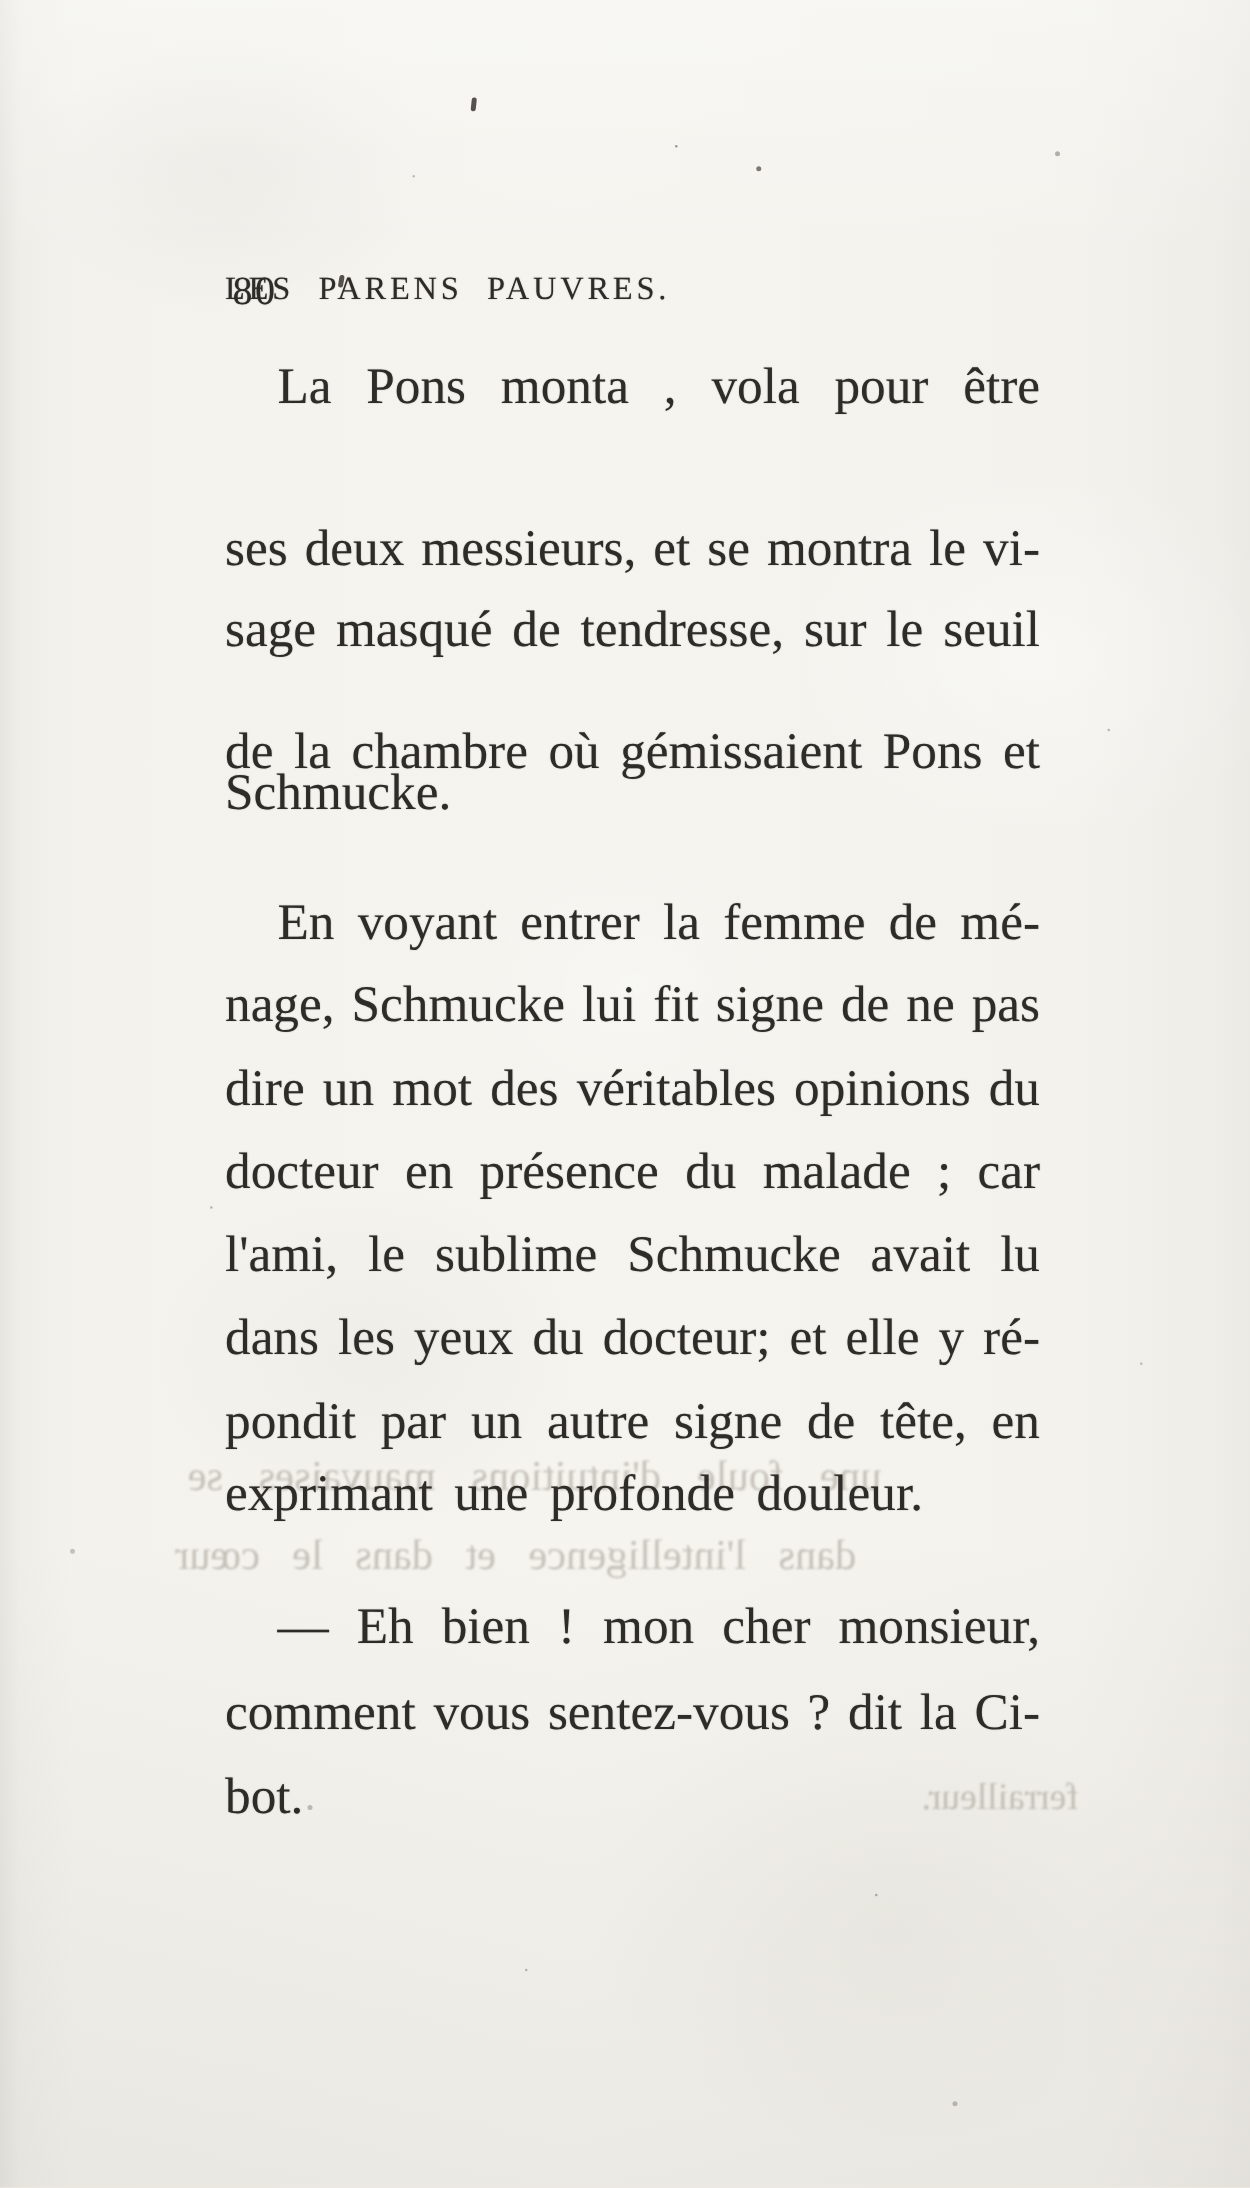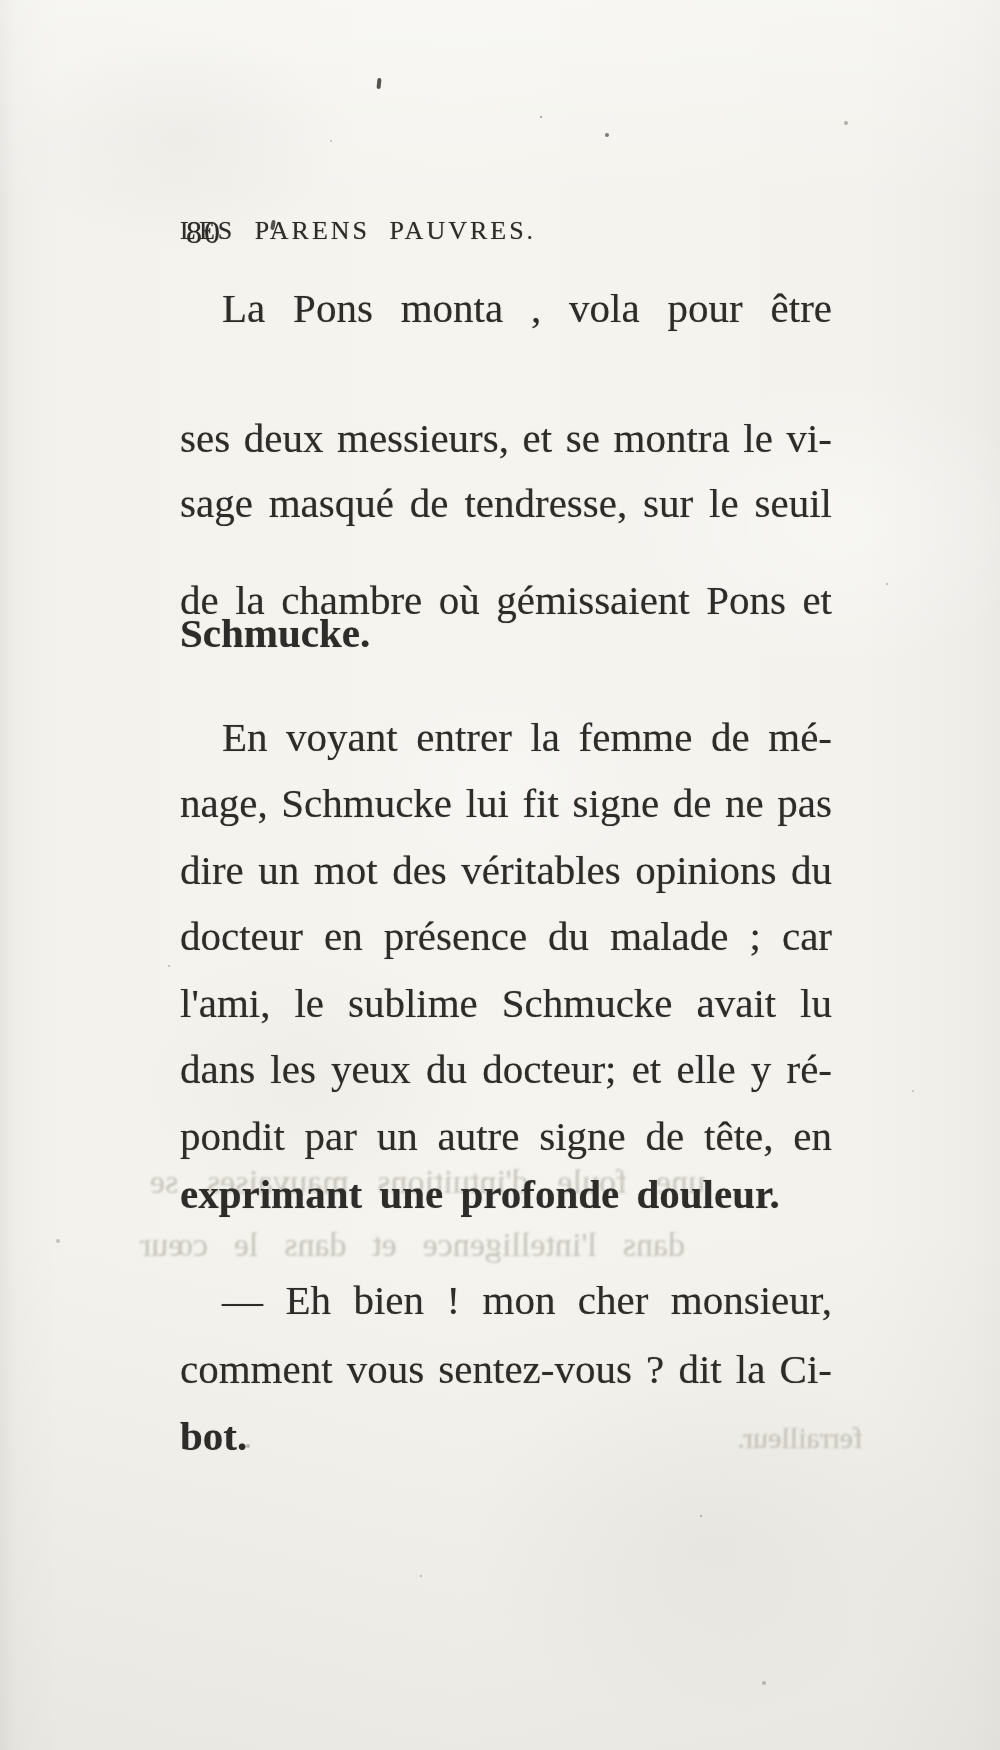--- a/index.html
+++ b/index.html
@@ -39,21 +39,21 @@
     text-align:left; font-size:26px; line-height:30px;
     letter-spacing:3px; word-spacing:10px;
   }
 
   .line{
     position:absolute; left:180px; width:652px;
     font-size:41px; line-height:50px; white-space:normal;
   }
   .just{ text-align:justify; text-align-last:justify; }
   .indent{ padding-left:42px; width:610px; }
-  .last{ text-align:left; word-spacing:7px;font-weight:bold; }
+  .last{ text-align:left; word-spacing:7px; }
 
   .bleed{
     position:absolute; transform:scaleX(-1);
     font-size:34px; line-height:40px;
     color:rgba(112,103,87,0.34); filter:blur(0.8px);
     text-align:justify; text-align-last:justify;
     pointer-events:none;
   }
   .b1{ left:150px; top:1162px; width:555px; }
   .b2{ left:140px; top:1225px; width:545px; }

